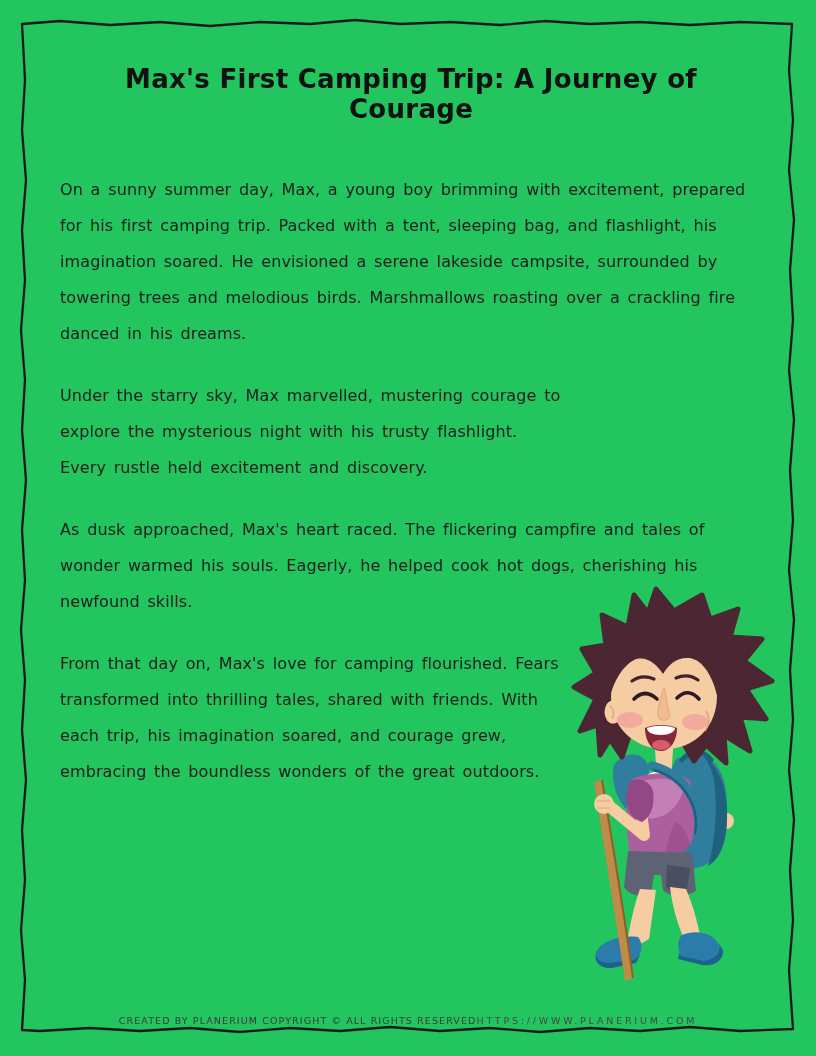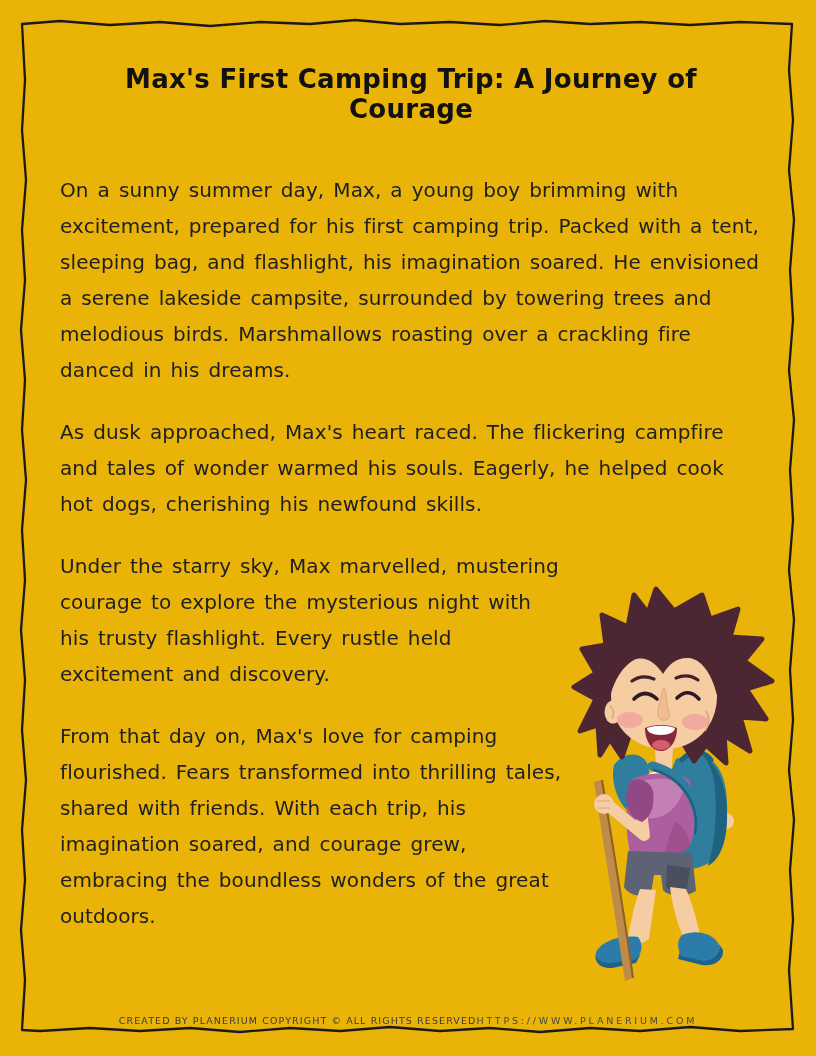--- a/index.html
+++ b/index.html
@@ -1,31 +1,31 @@
 <!DOCTYPE html>
 <html><head>
 <meta charset="utf-8">
 <style>
   html,body{margin:0;padding:0;background:#e8e8e8;}
   .page{
     position:relative;
     width:816px;height:1056px;
     margin:0 auto;
-    background:#eab308;
+    background:#22c55e;
     font-family:"DejaVu Sans","Liberation Sans",sans-serif;
     overflow:hidden;
   }
   .border-svg{position:absolute;left:0;top:0;width:816px;height:1056px;pointer-events:none;}
   .content{position:absolute;left:60px;top:64px;width:702px;color:#202020;}
   .doc-title{
     font-size:26px;font-weight:bold;text-align:center;
     margin:0 0 48px 0;letter-spacing:.3px;color:#111;
   }
   .para{
-    font-size:20px;line-height:36px;margin:0 0 26px 0;
+    font-size:16px;line-height:36px;margin:0 0 26px 0;
     word-spacing:2.5px;letter-spacing:.1px;color:#202020;
   }
   .para.narrow{width:505px;}
   .boy-wrap{position:absolute;left:563px;top:583px;width:212px;height:410px;}
   .boy-wrap svg{width:100%;height:100%;display:block;}
   .footer{
     position:absolute;left:0;right:0;bottom:30px;text-align:center;
     font-size:9.5px;color:#3a3a3a;letter-spacing:1.1px;white-space:nowrap;
   }
   .footer .url{letter-spacing:2.8px;color:#474747;}
@@ -38,22 +38,22 @@
   <svg class="border-svg" viewBox="0 0 816 1056">
     <path d="M22,24 L60,21 L110,25 L160,22 L210,26 L260,22 L310,24 L355,20 L400,24 L450,22 L500,25 L545,21 L590,24 L640,22 L690,25 L740,22 L792,24
          L789,70 L793,120 L789,170 L794,220 L790,270 L793,320 L789,370 L794,420 L790,470 L793,520 L789,570 L794,620 L790,670 L793,720 L789,770 L794,820 L790,870 L793,920 L789,970 L793,1029
          L740,1031 L690,1027 L640,1031 L590,1028 L540,1032 L490,1028 L440,1031 L390,1027 L340,1031 L290,1028 L240,1032 L190,1028 L140,1031 L90,1028 L40,1031 L22,1030
          L25,980 L21,930 L25,880 L22,830 L26,780 L22,730 L25,680 L21,630 L25,580 L22,530 L26,480 L22,430 L25,380 L21,330 L25,280 L22,230 L26,180 L22,130 L25,80 Z" fill="none" stroke="#1a1a1a" stroke-width="2.3" stroke-linejoin="round" stroke-linecap="round"></path>
   </svg>
 
   <div class="content">
     <h1 class="doc-title">Max's First Camping Trip: A Journey of Courage</h1>
     <p class="para">On a sunny summer day, Max, a young boy brimming with excitement, prepared for his first camping trip. Packed with a tent, sleeping bag, and flashlight, his imagination soared. He envisioned a serene lakeside campsite, surrounded by towering trees and melodious birds. Marshmallows roasting over a crackling fire danced in his dreams.</p>
+    <p class="para narrow">Under the starry sky, Max marvelled, mustering courage to explore the mysterious night with his trusty flashlight. Every rustle held excitement and discovery.</p>
     <p class="para">As dusk approached, Max's heart raced. The flickering campfire and tales of wonder warmed his souls. Eagerly, he helped cook hot dogs, cherishing his newfound skills.</p>
-    <p class="para narrow">Under the starry sky, Max marvelled, mustering courage to explore the mysterious night with his trusty flashlight. Every rustle held excitement and discovery.</p>
     <p class="para narrow">From that day on, Max's love for camping flourished. Fears transformed into thrilling tales, shared with friends. With each trip, his imagination soared, and courage grew, embracing the boundless wonders of the great outdoors.</p>
   </div>
 
   <div class="boy-wrap">
     <svg viewBox="0 0 210 410">
 
       <circle cx="162" cy="238" r="8" fill="#f6cda2"></circle>
 
       <path d="M50,182 C60,168 78,168 84,182 C88,200 82,222 68,230 C54,224 46,198 50,182 Z" fill="#2f7e9d"></path>
 

